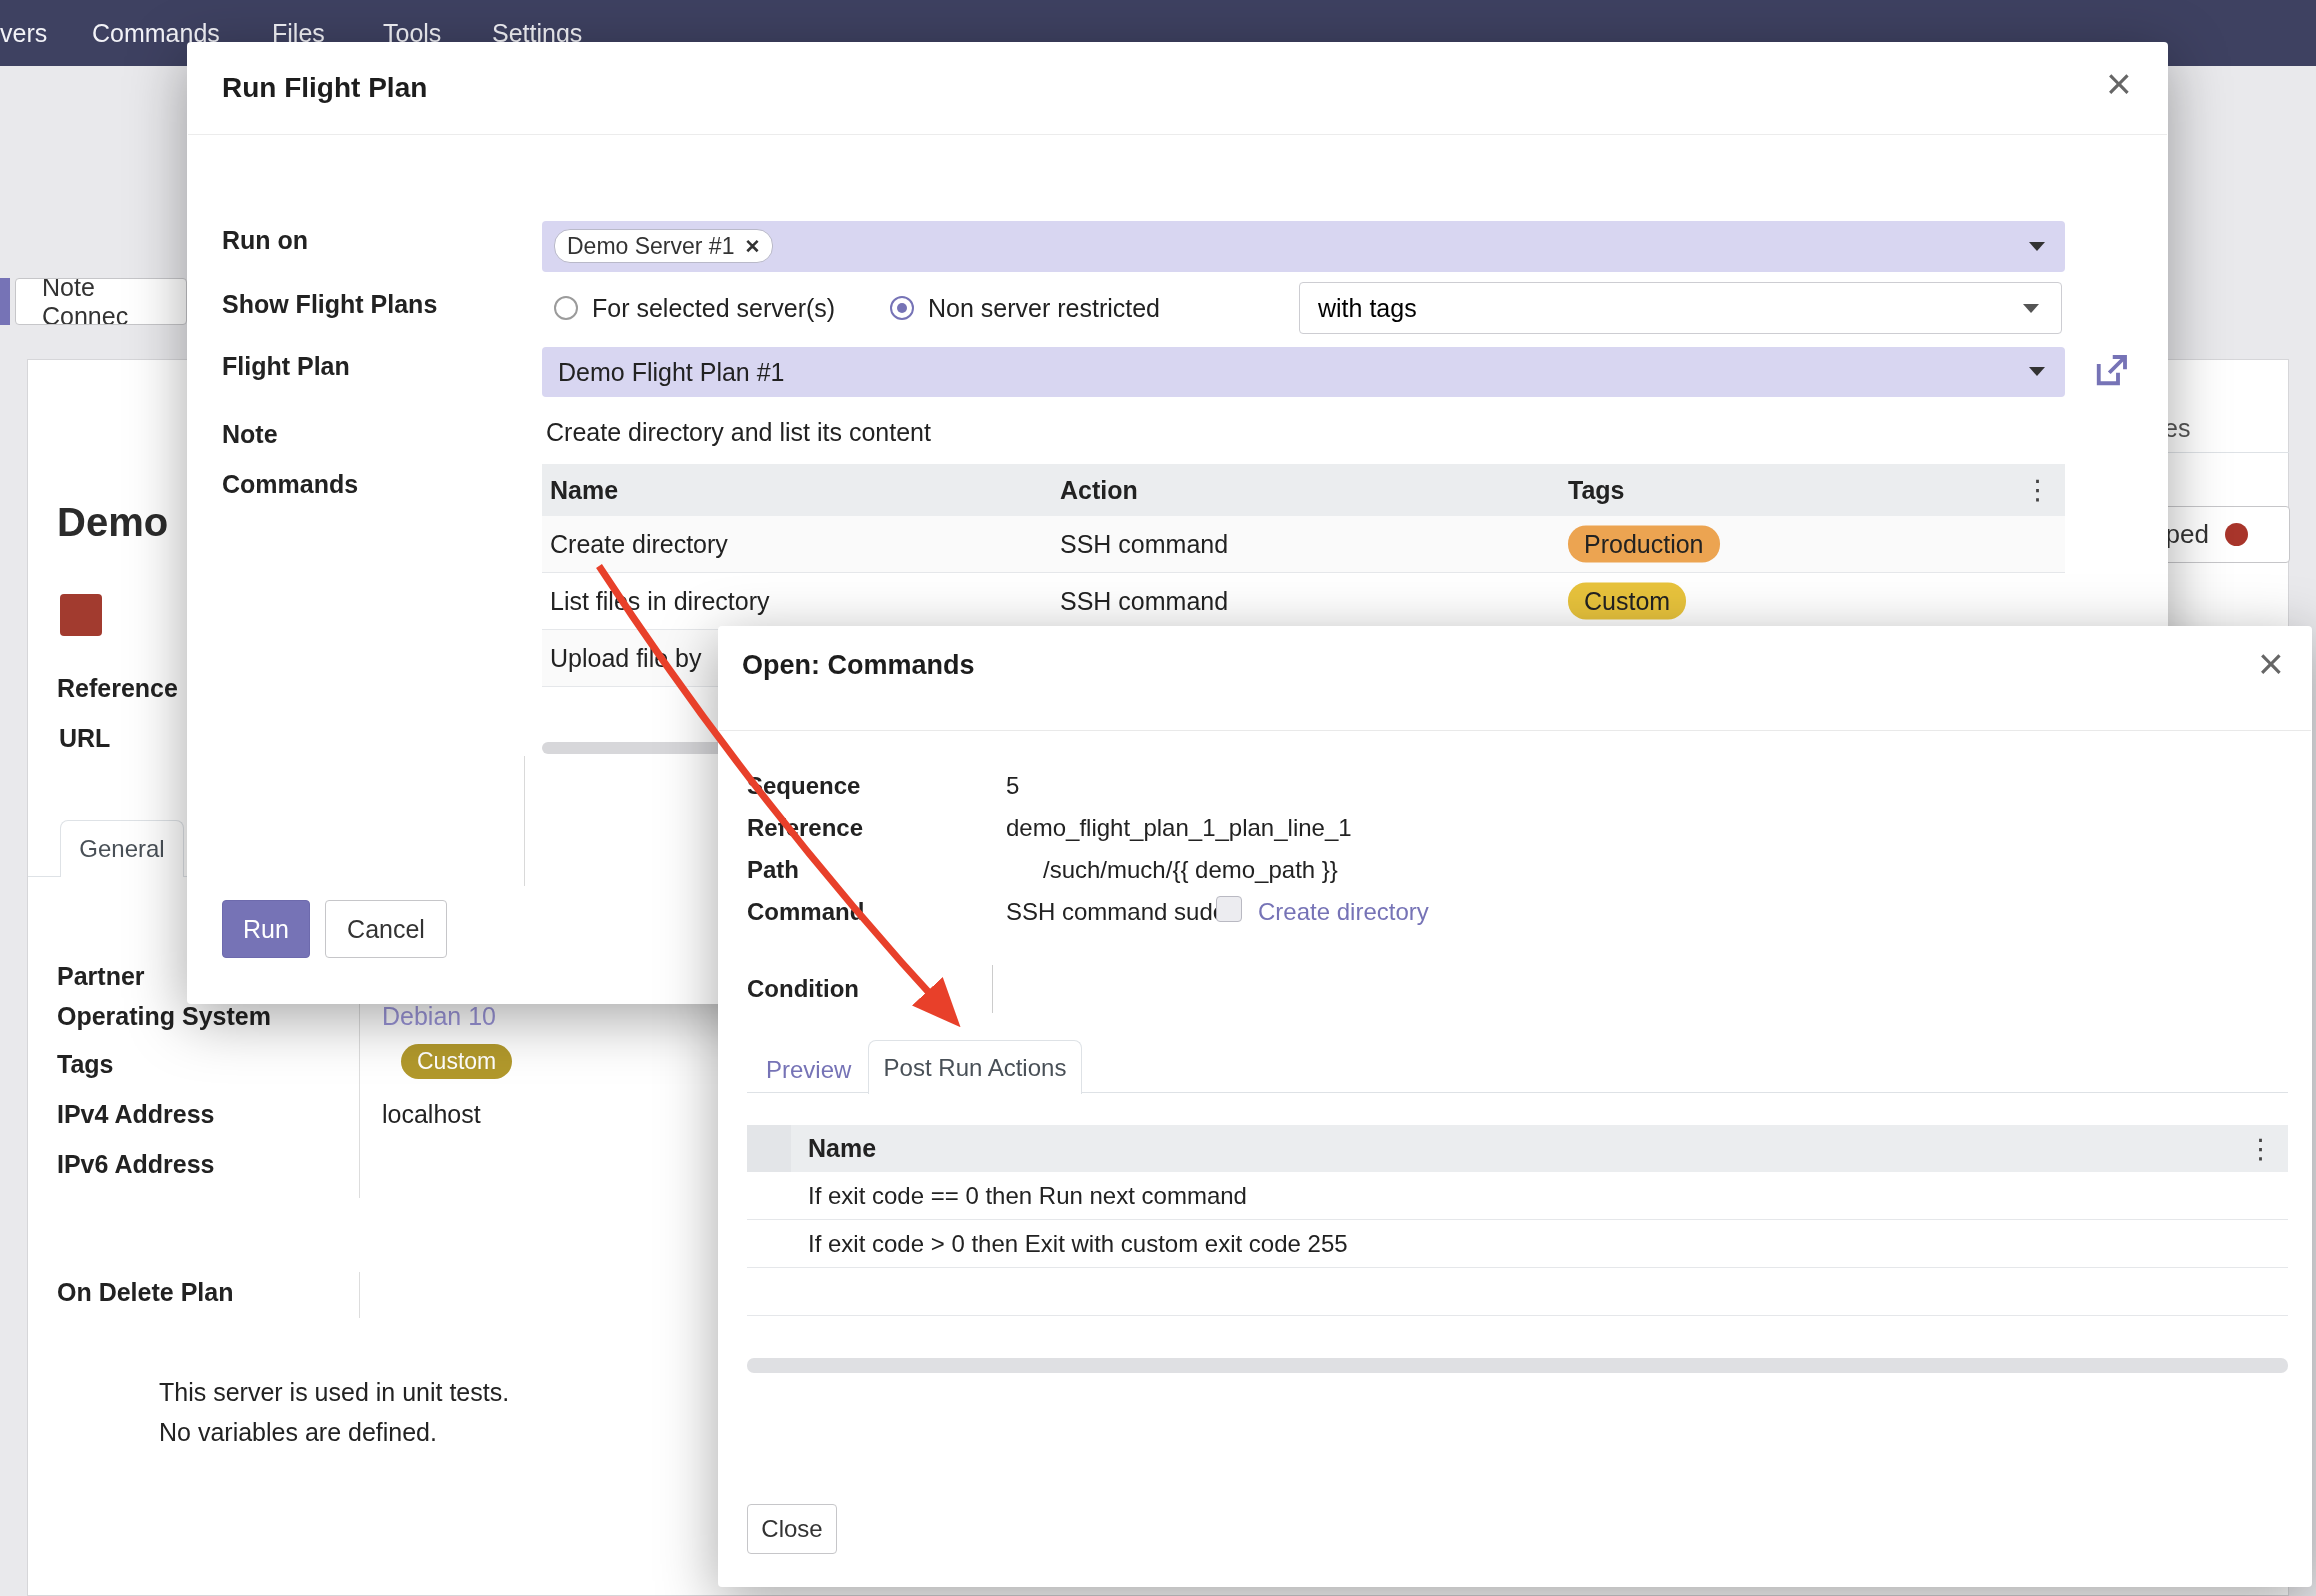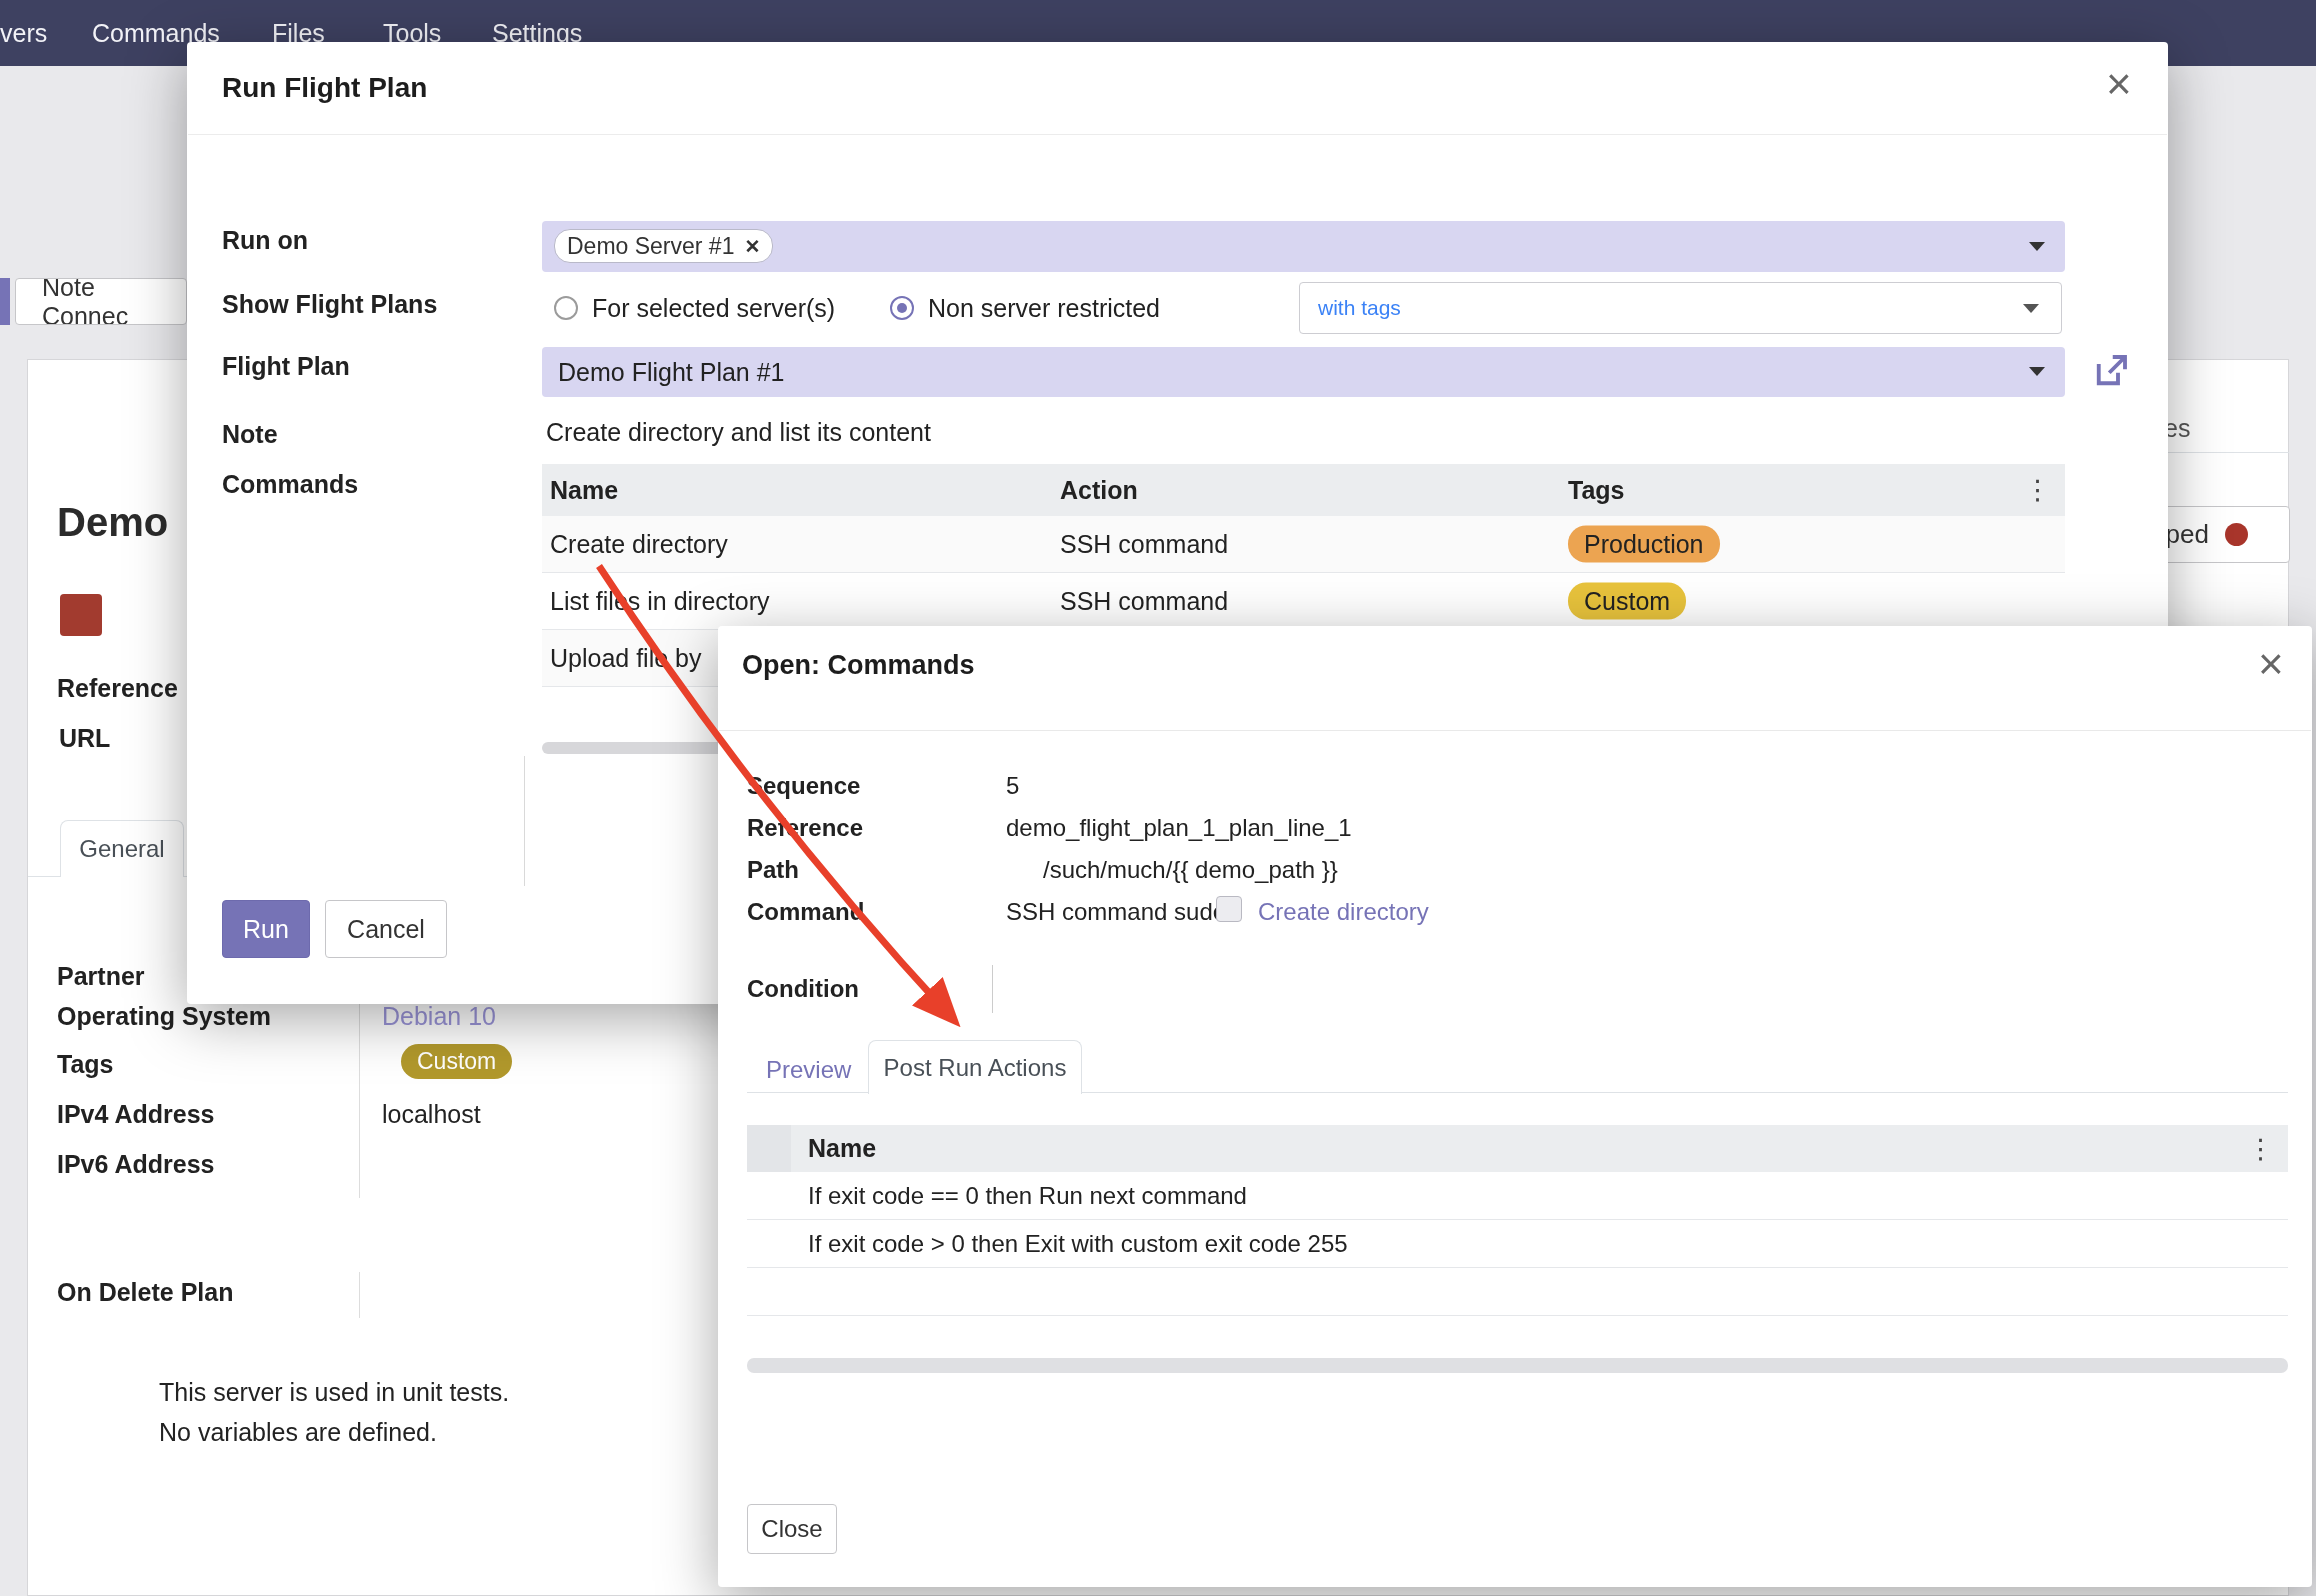--- a/index.html
+++ b/index.html
@@ -32,21 +32,21 @@
 
   
   .modal { background:#fff; border-radius:4px; box-shadow:0 14px 60px rgba(0,0,0,.35); }
   .modal-title { font-size:28px; font-weight:700; color:#1d1d1d; }
   .close-x { font-size:44px; color:#666; line-height:40px; cursor:pointer; }
 
   .sel { border-radius:4px; display:flex; align-items:center; }
   .sel-purple { background:#d8d6f1; }
   .sel-white { background:#fff; border:1px solid #cdcdd2; }
   .sel-text { font-size:25px; color:#222; padding-left:16px; }
-  .sel-placeholder { font-size:21px; color:#3b82f6; padding-left:18px; }
+  .sel-placeholder { font-size:25px; color:#000000; padding-left:18px; }
   .caret { position:absolute; width:0; height:0; border-left:8px solid transparent; border-right:8px solid transparent; border-top:9px solid #333; }
 
   .tagpill { position:absolute; display:inline-flex; align-items:center; background:#fff; border:1px solid #b9b9c9; border-radius:16px; padding:2px 12px; font-size:23px; color:#333; height:34px; }
   .tagpill .rm { margin-left:10px; font-size:19px; color:#333; font-weight:700; cursor:pointer; }
 
   .radio { position:absolute; width:24px; height:24px; border-radius:50%; background:#fff; border:2px solid #9b9b9b; }
   .radio.sel-on { border-color:#7673b6; }
   .radio.sel-on::after { content:""; position:absolute; left:5px; top:5px; width:10px; height:10px; border-radius:50%; background:#7673b6; }
 
   .thead { background:#ebedef; display:flex; align-items:center; }

